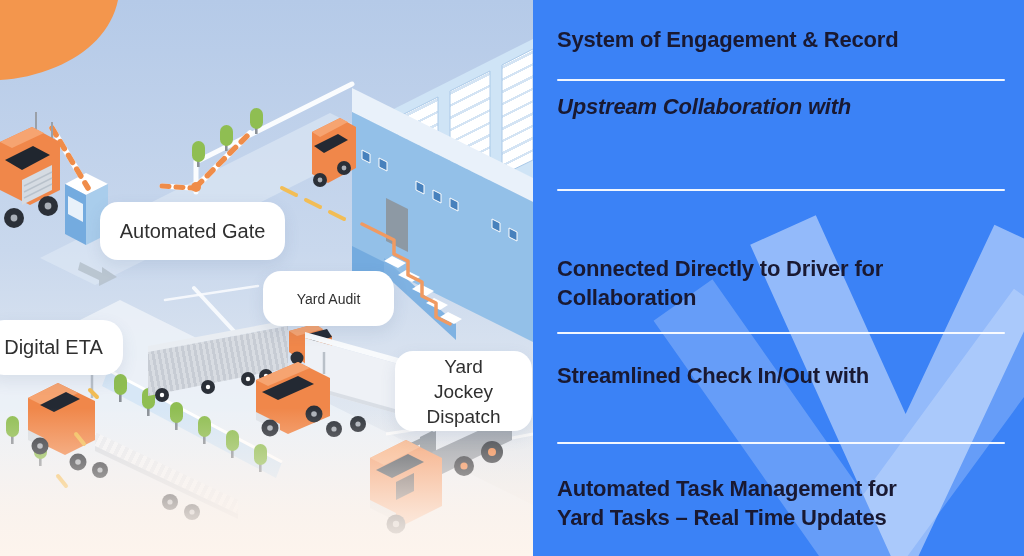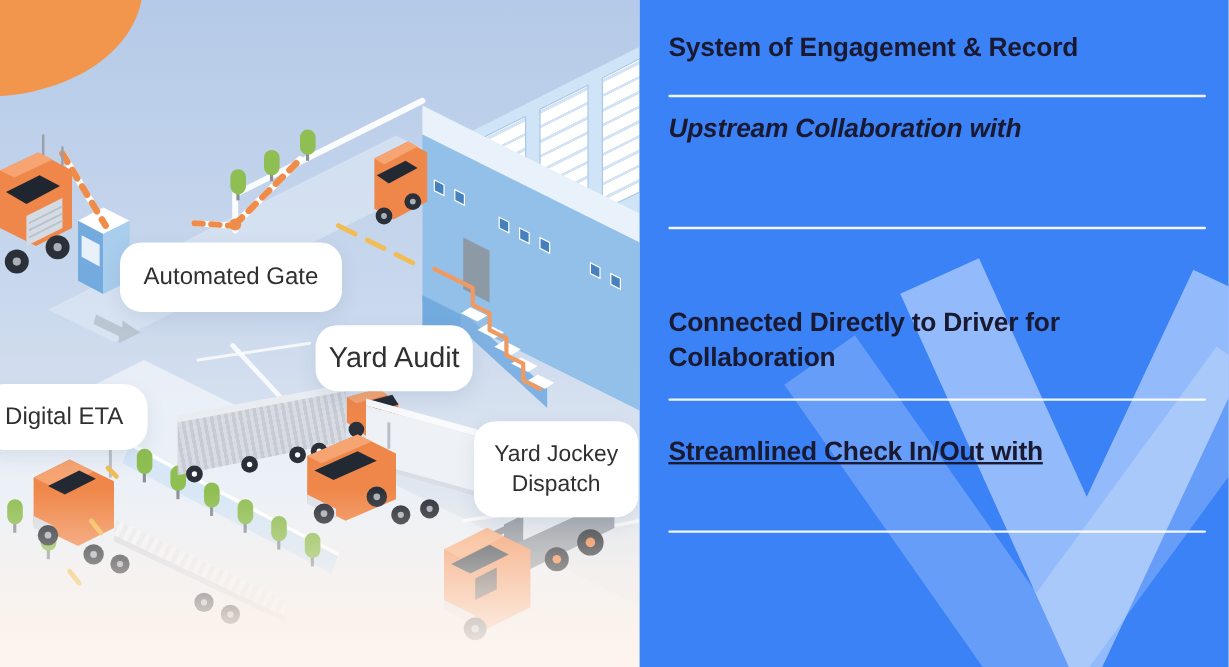--- a/index.html
+++ b/index.html
@@ -10,31 +10,31 @@
   
   .illustration{position:absolute;left:0;top:0;width:533px;height:556px;overflow:hidden;}
   .illustration svg{position:absolute;left:0;top:0;}
   .chip{
     position:absolute;background:#ffffff;border-radius:18px;
     box-shadow:0 6px 16px rgba(70,95,140,0.12);
     display:flex;align-items:center;justify-content:center;text-align:center;
     color:#303030;font-weight:500;
   }
   .chip-gate{left:100px;top:202px;width:185px;height:58px;font-size:20px;}
-  .chip-audit{left:263px;top:271px;width:131px;height:55px;font-size:24px;}
+  .chip-audit{left:263px;top:271px;width:131px;height:55px;font-size:14px;}
   .chip-eta{left:-16px;top:320px;width:139px;height:55px;font-size:20px;border-radius:20px;}
-  .chip-jockey{left:395px;top:351px;width:137px;height:80px;font-size:19px;line-height:25px;padding:0 8px;box-sizing:border-box;}
+  .chip-jockey{left:395px;top:351px;width:137px;height:80px;font-size:19px;line-height:25px;padding:0 21px;box-sizing:border-box;}
   
   .panel{position:absolute;left:533px;top:0;width:491px;height:556px;background:#3b82f6;overflow:hidden;}
   .panel .watermark{position:absolute;left:0;top:0;}
   .feature{
     position:absolute;left:24px;width:450px;
     font-size:22px;line-height:29px;font-weight:700;color:#191932;letter-spacing:-0.2px;
   }
-  .f1{top:25px;} .f2{top:92px;font-style:italic;} .f3{top:236px;margin-top:18px;} .f4{top:361px;text-decoration:underline;} .f5{top:474px;}
+  .f1{top:25px;} .f2{top:92px;font-style:italic;} .f3{top:236px;margin-top:18px;} .f4{top:361px;} .f5{top:474px;}
   .divider{position:absolute;left:24px;width:448px;height:2px;background:rgba(255,255,255,0.93);border-radius:1px;}
   .d1{top:79px;} .d2{top:189px;} .d3{top:332px;} .d4{top:442px;}
 </style>
 </head>
 <body>
 
 <div class="stage">
 
   <div class="illustration">
     <svg width="533" height="556" viewBox="0 0 533 556">
@@ -318,14 +318,18 @@
       <div>Connected Directly to Driver for</div>
       <div>Collaboration</div>
     </div>
     <div class="divider d3"></div>
 
     <div class="feature f4">
       <div>Streamlined Check In/Out with</div>
     </div>
     <div class="divider d4"></div>
 
+    <div class="feature f5">
+      <div>Automated Task Management for</div>
+      <div>Yard Tasks – Real Time Updates</div>
+    </div>
   </div>
 </div>
 
 </body></html>

